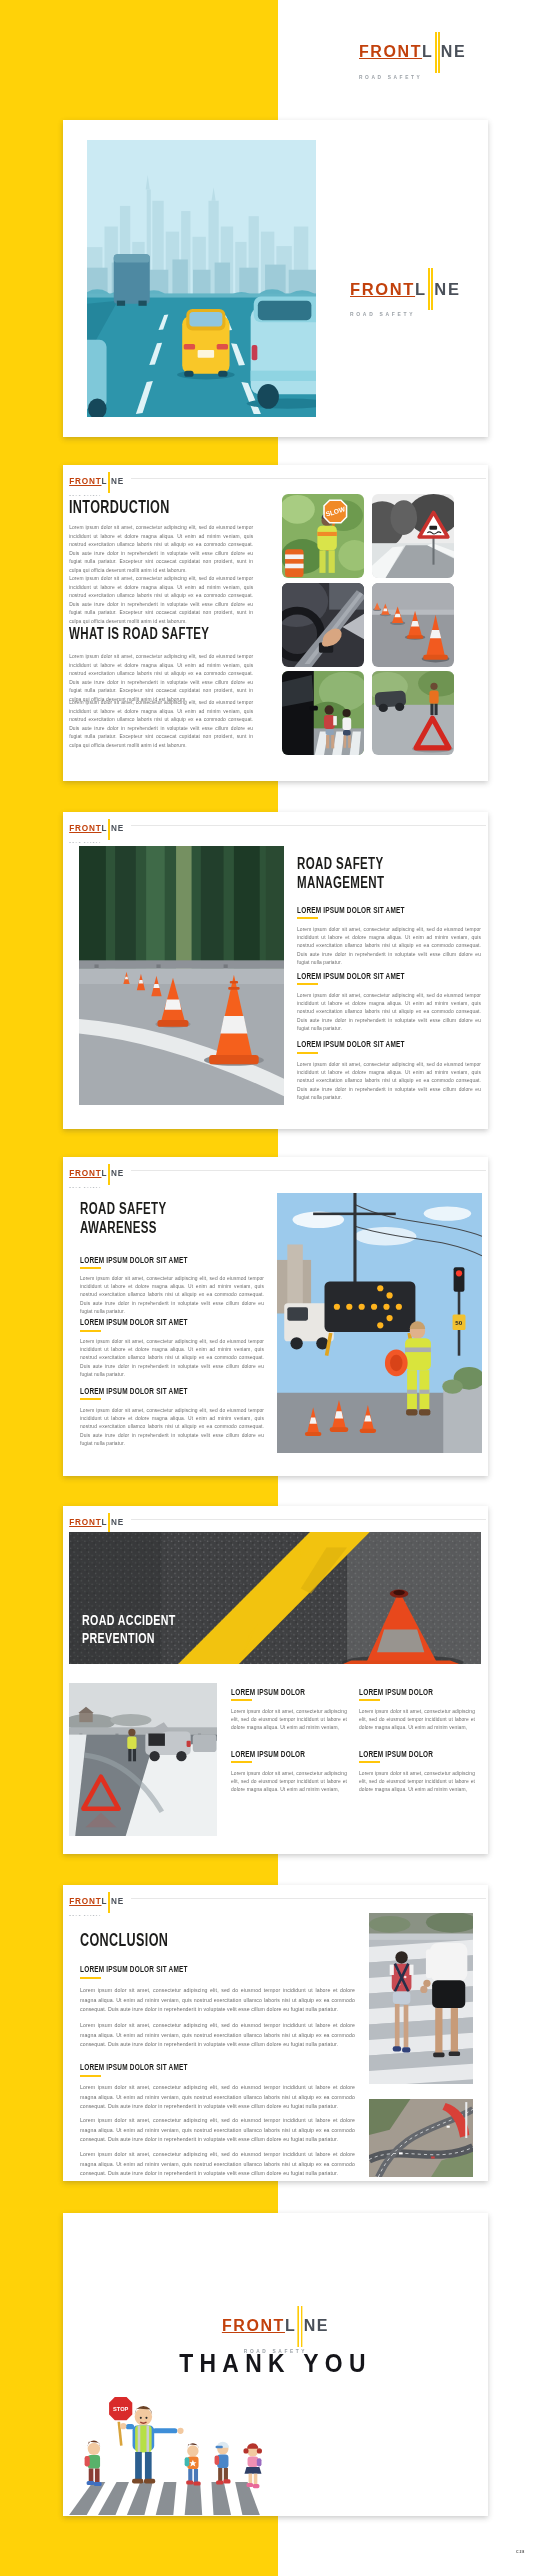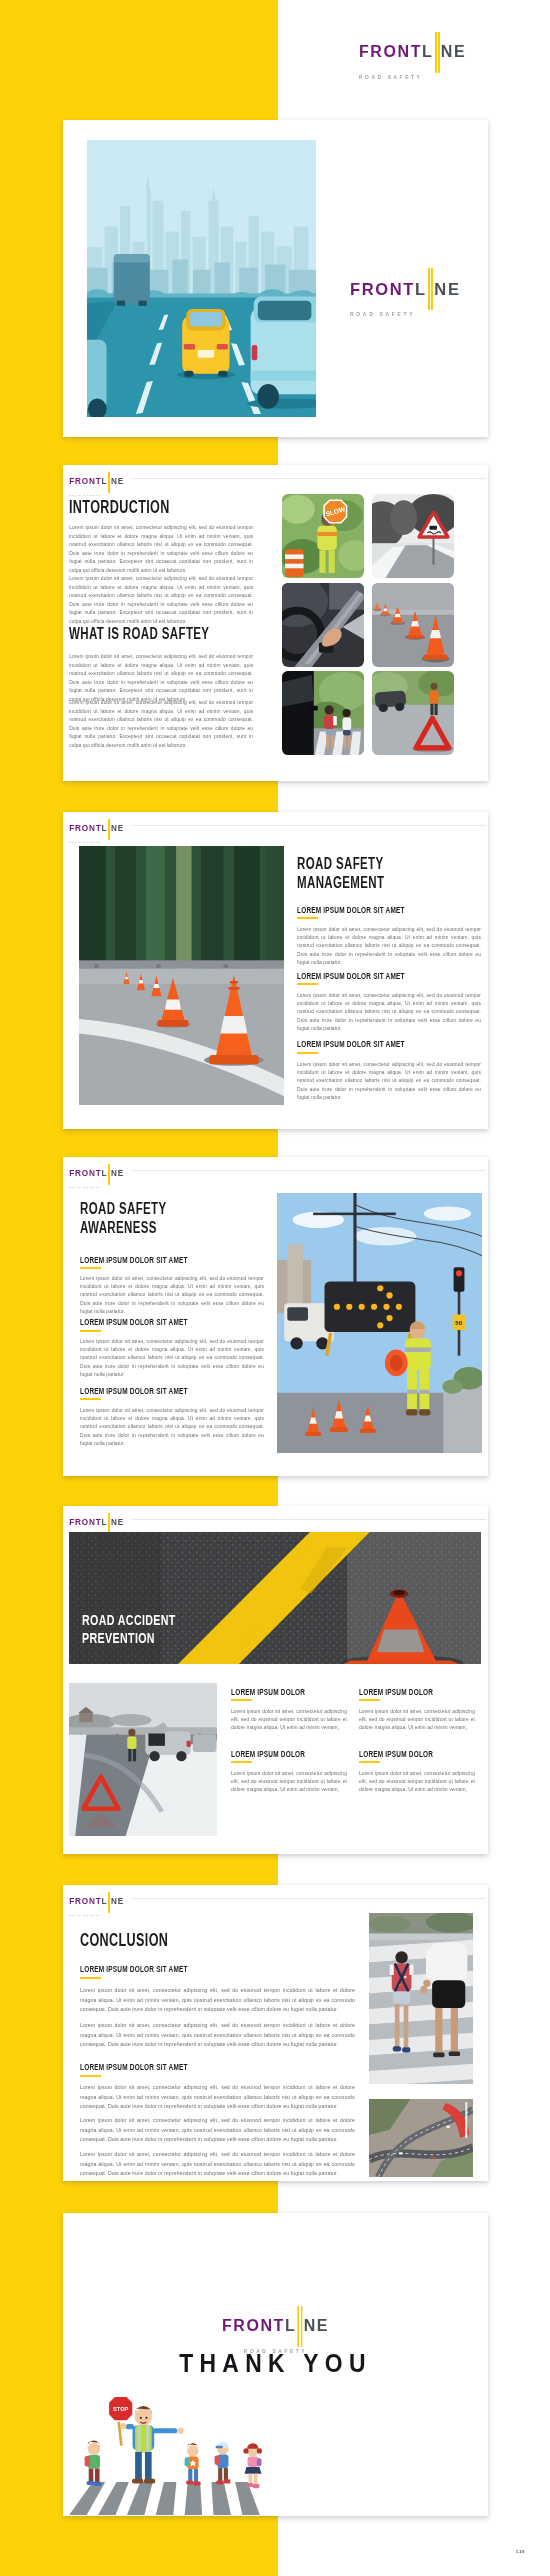--- a/index.html
+++ b/index.html
@@ -4,21 +4,21 @@
 <style>
   html,body{margin:0;padding:0;background:#ffffff;}
   .canvas{position:relative;width:551px;height:2576px;background:#ffffff;overflow:hidden;
           font-family:"Liberation Sans","DejaVu Sans",sans-serif;}
   .band{position:absolute;left:0;top:0;width:278px;height:2576px;background:#FFD208;}
   .card{position:absolute;left:63px;width:425px;background:#ffffff;
         box-shadow:0 1.5px 5.2px rgba(70,70,70,.28);}
   
   .logo{position:absolute;font-weight:700;font-size:var(--fs);}
   .logo-main{display:flex;align-items:center;line-height:1;font-size:1em;letter-spacing:.1em;}
-  .lg-front{color:#701a75;}
+  .lg-front{color:#c2410c;text-decoration:underline;}
   .lg-dark{color:#4A5059;}
   .lg-bar{width:.32em;height:2.55em;margin:0 .07em;flex:none;
           background:linear-gradient(90deg,#FFCB08 0 34%,transparent 34% 66%,#FFCB08 66% 100%);}
   .logo-tag{font-size:.30em;letter-spacing:.55em;color:#9BA1A7;margin-top:.38em;font-weight:700;white-space:nowrap;}
   .logo-c{text-align:center;}
   .logo-c .logo-main{justify-content:center;}
   
   .hd{position:absolute;margin:0;color:#1C1C1A;font-weight:700;transform-origin:left top;}
   .hd-xl{font-size:17.5px;letter-spacing:0.5px;transform:scaleX(.72);white-space:nowrap;}
   .hd-lg{font-size:16px;line-height:1.16;letter-spacing:0.5px;transform:scaleX(.72);}

